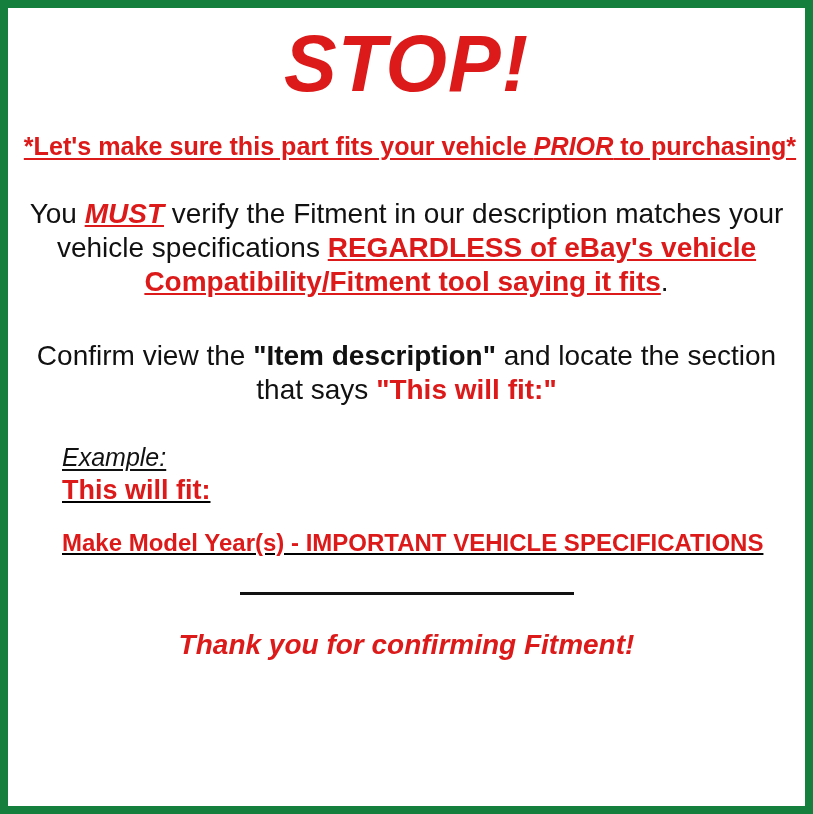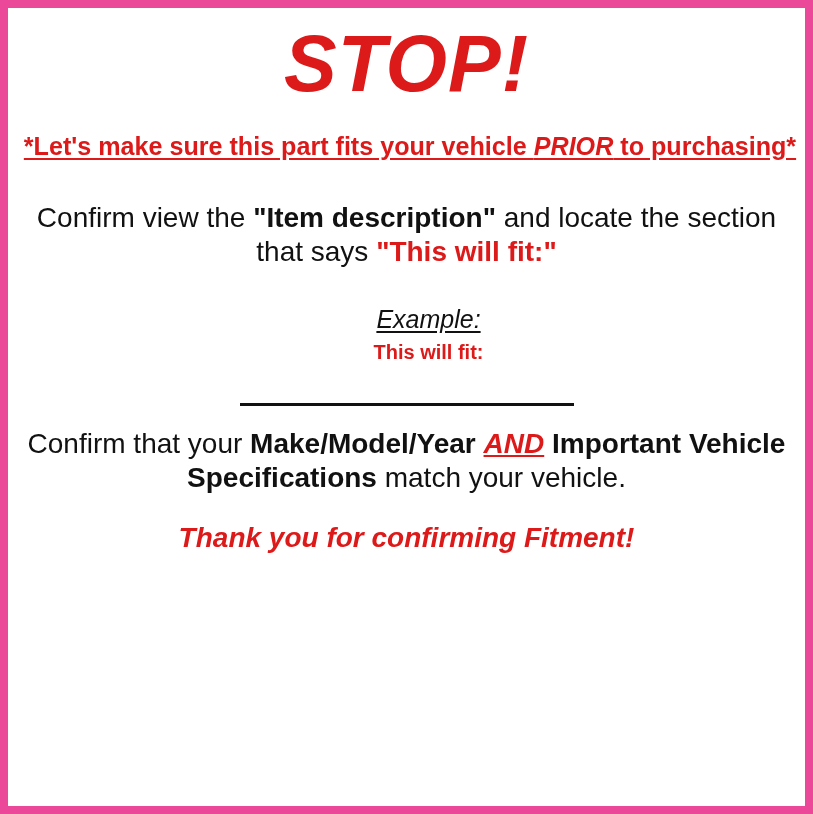--- a/index.html
+++ b/index.html
@@ -11,21 +11,21 @@
     width: 813px;
     height: 814px;
     overflow: hidden;
     font-family: "Liberation Sans", sans-serif;
   }
 
   #notice-card {
     box-sizing: border-box;
     width: 813px;
     height: 814px;
-    border: 8px solid #ec4899;
+    border: 8px solid #15803d;
     background: #ffffff;
     padding: 0 10px;
     display: block;
   }
   .i        { font-style: italic; }
 
   
   #stop-headline {
     margin: 0;
     padding-top: 6px;
@@ -90,39 +90,40 @@
   }
   .body-para .em-blk {
     color: #111111;
     font-weight: bold;
   }
 
   
   #example-block {
     padding-top: 36px;
     padding-left: 44px;
-    text-align: center;
+    text-align: left;
+    text-decoration: underline;
   }
   #example-label {
     margin: 0;
     color: #111111;
     font-style: italic;
     font-size: 25px;
     line-height: 29px;
     display: inline-block;
     text-decoration: underline;
     text-underline-offset: 3px;
     font-family: "Liberation Sans", sans-serif;
   }
   #example-fitline {
     margin: 0;
     padding-top: 3px;
     color: #dd1a1a;
     font-weight: bold;
-    font-size: 20px;
+    font-size: 27px;
     line-height: 31px;
     font-family: "Liberation Sans Narrow", "Liberation Sans", sans-serif;
   }
   #example-spec {
     margin: 0;
     padding-top: 22px;
     color: #dd1a1a;
     font-weight: bold;
     font-size: 24px;
     line-height: 29px;
@@ -160,32 +161,33 @@
 <body>
 
 <div id="notice-card">
 
   <div id="stop-headline">STOP!</div>
 
   <div id="subtitle-line">
     <span class="inner"><span>*Let's make sure this part fits your vehicle </span><span class="i">PRIOR</span><span> to purchasing*</span></span>
   </div>
 
+  <p class="body-para" id="para-must"><span>You </span><span class="em-red-iu">MUST</span><span> verify the Fitment in our description matches your vehicle specifications </span><span class="em-red-u">REGARDLESS of eBay's vehicle Compatibility/Fitment tool saying it fits</span><span>.</span></p>
 
   <p class="body-para" id="para-itemdesc"><span>Confirm view the </span><span class="em-blk">"Item description"</span><span> and locate the section that says </span><span class="em-red">"This will fit:"</span></p>
 
   <div id="example-block">
     <div>
       <span id="example-label">Example:</span>
     </div>
     <div id="example-fitline">This will fit:</div>
+    <div id="example-spec">Make Model Year(s) - IMPORTANT VEHICLE SPECIFICATIONS</div>
   </div>
 
   <div id="divider-wrap">
     <span id="divider-rule"></span>
   </div>
 
-  <p class="body-para" id="para-confirm"><span>Confirm that your </span><span class="em-blk">Make/Model/Year</span><span> </span><span class="em-red-iu">AND</span><span> </span><span class="em-blk">Important Vehicle Specifications</span><span> match your vehicle.</span></p>
 
 
   <div id="thankyou-line">Thank you for confirming Fitment!</div>
 
 </div>
 
 </body></html>

